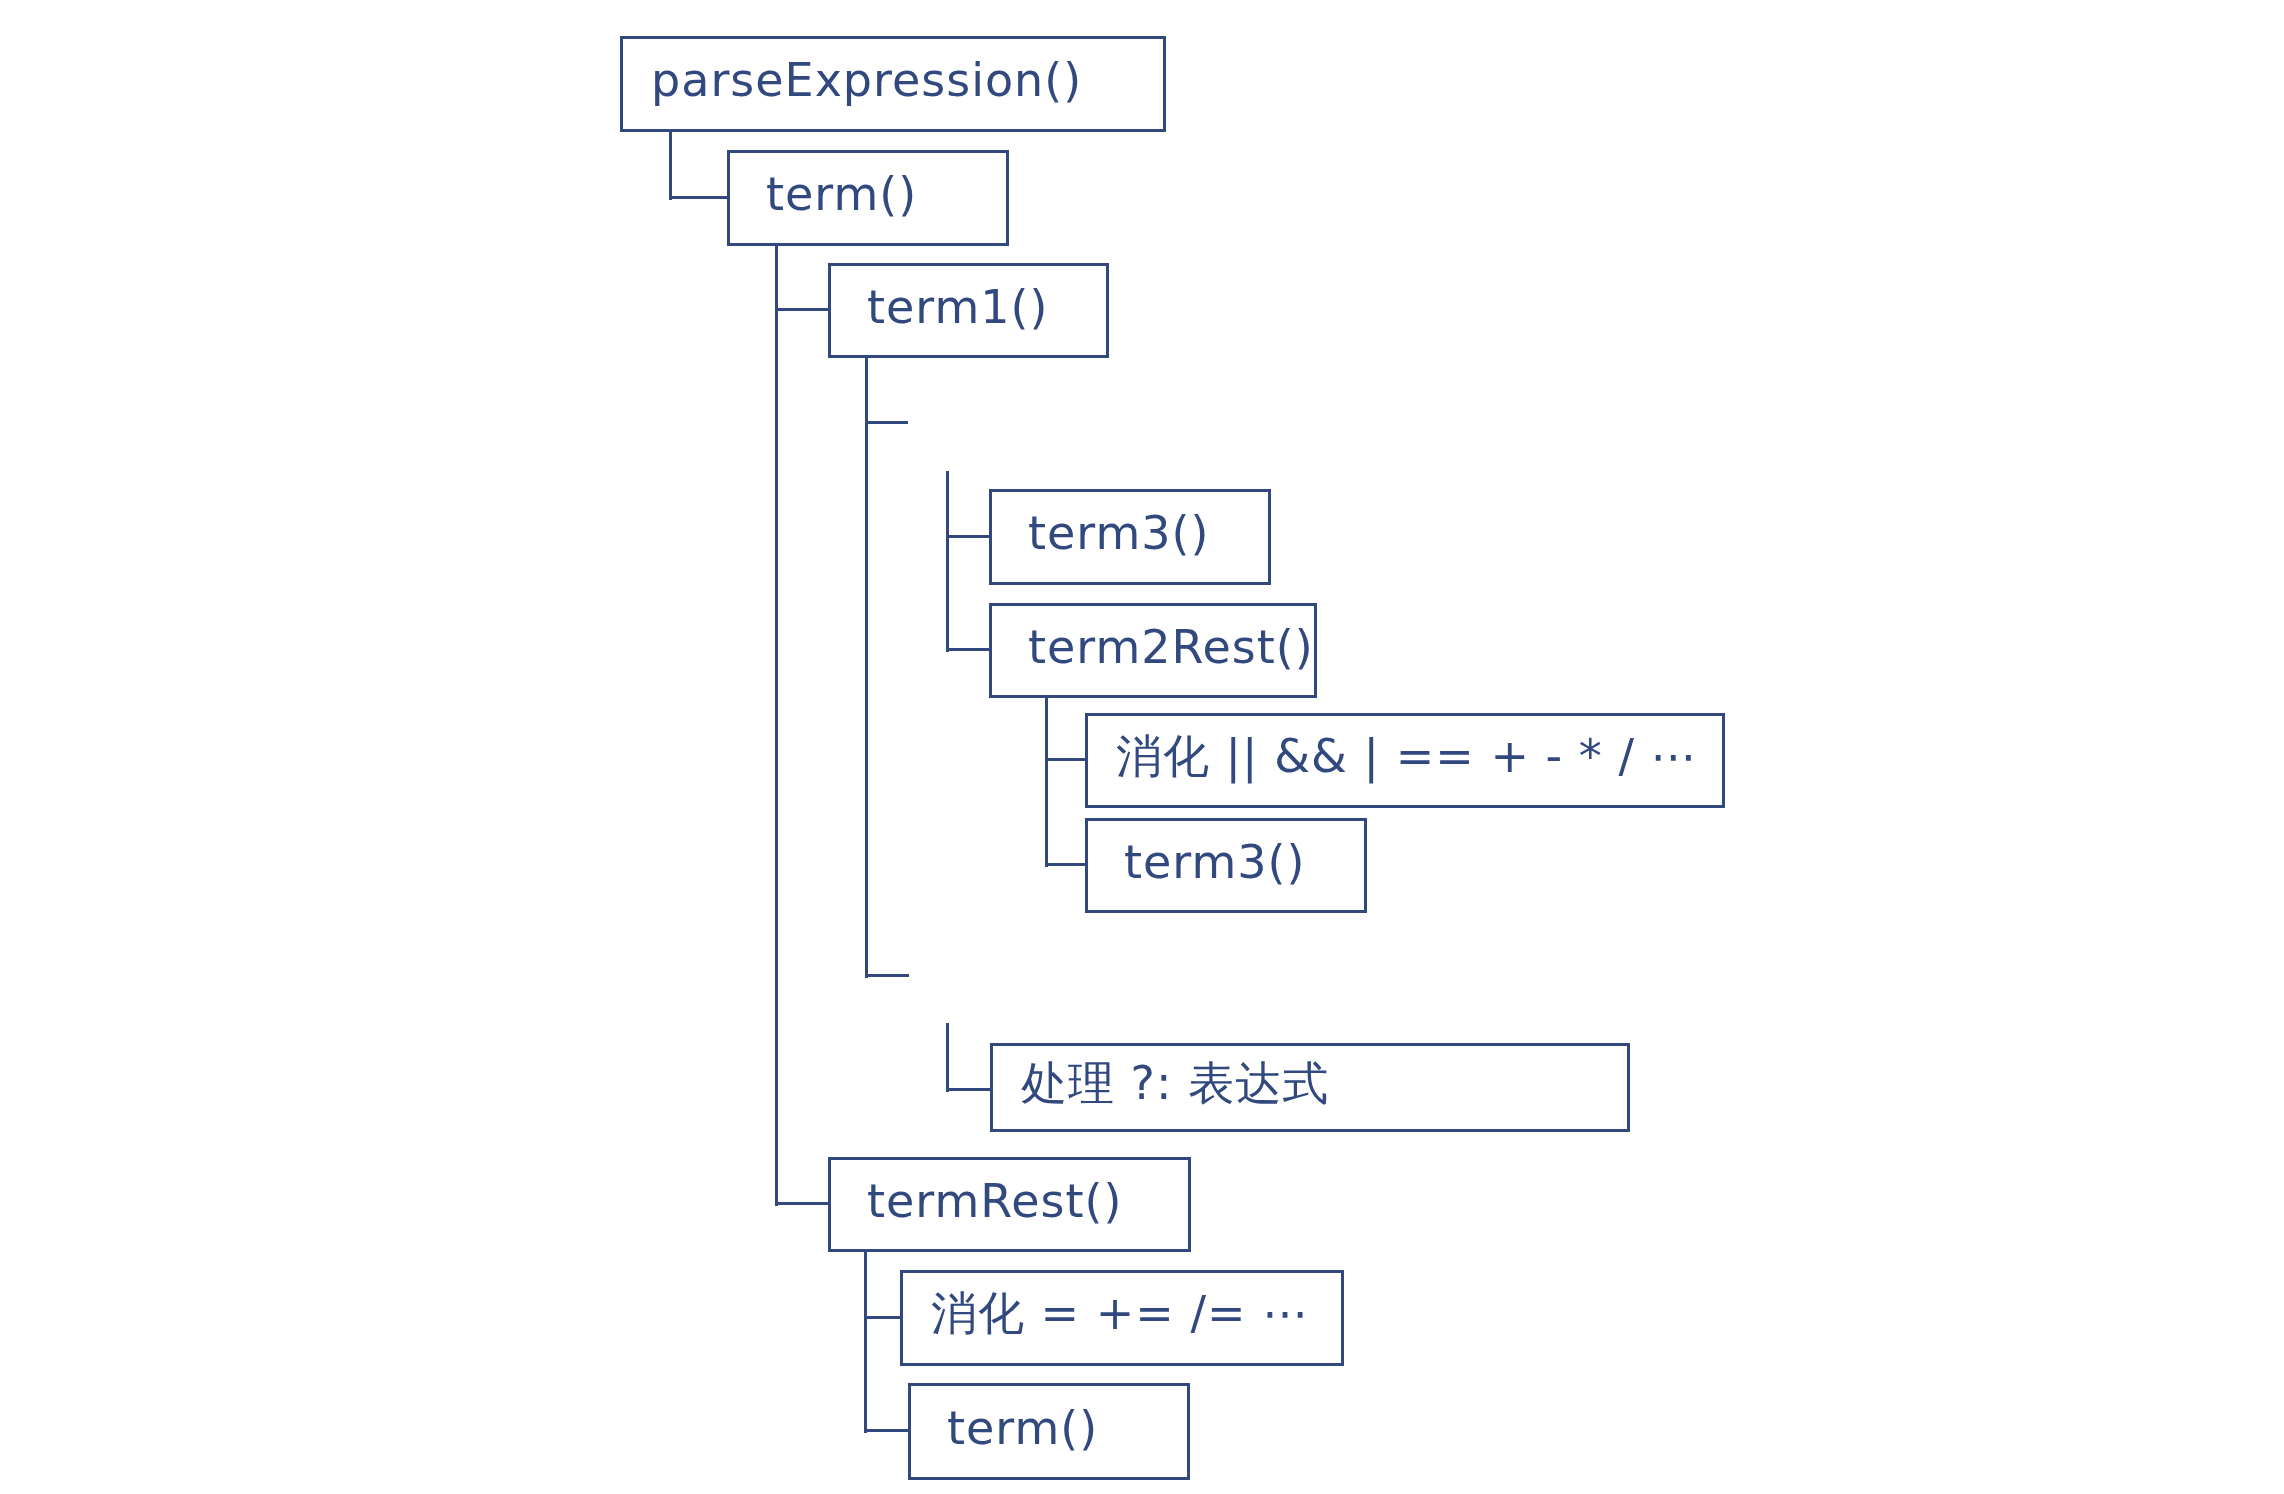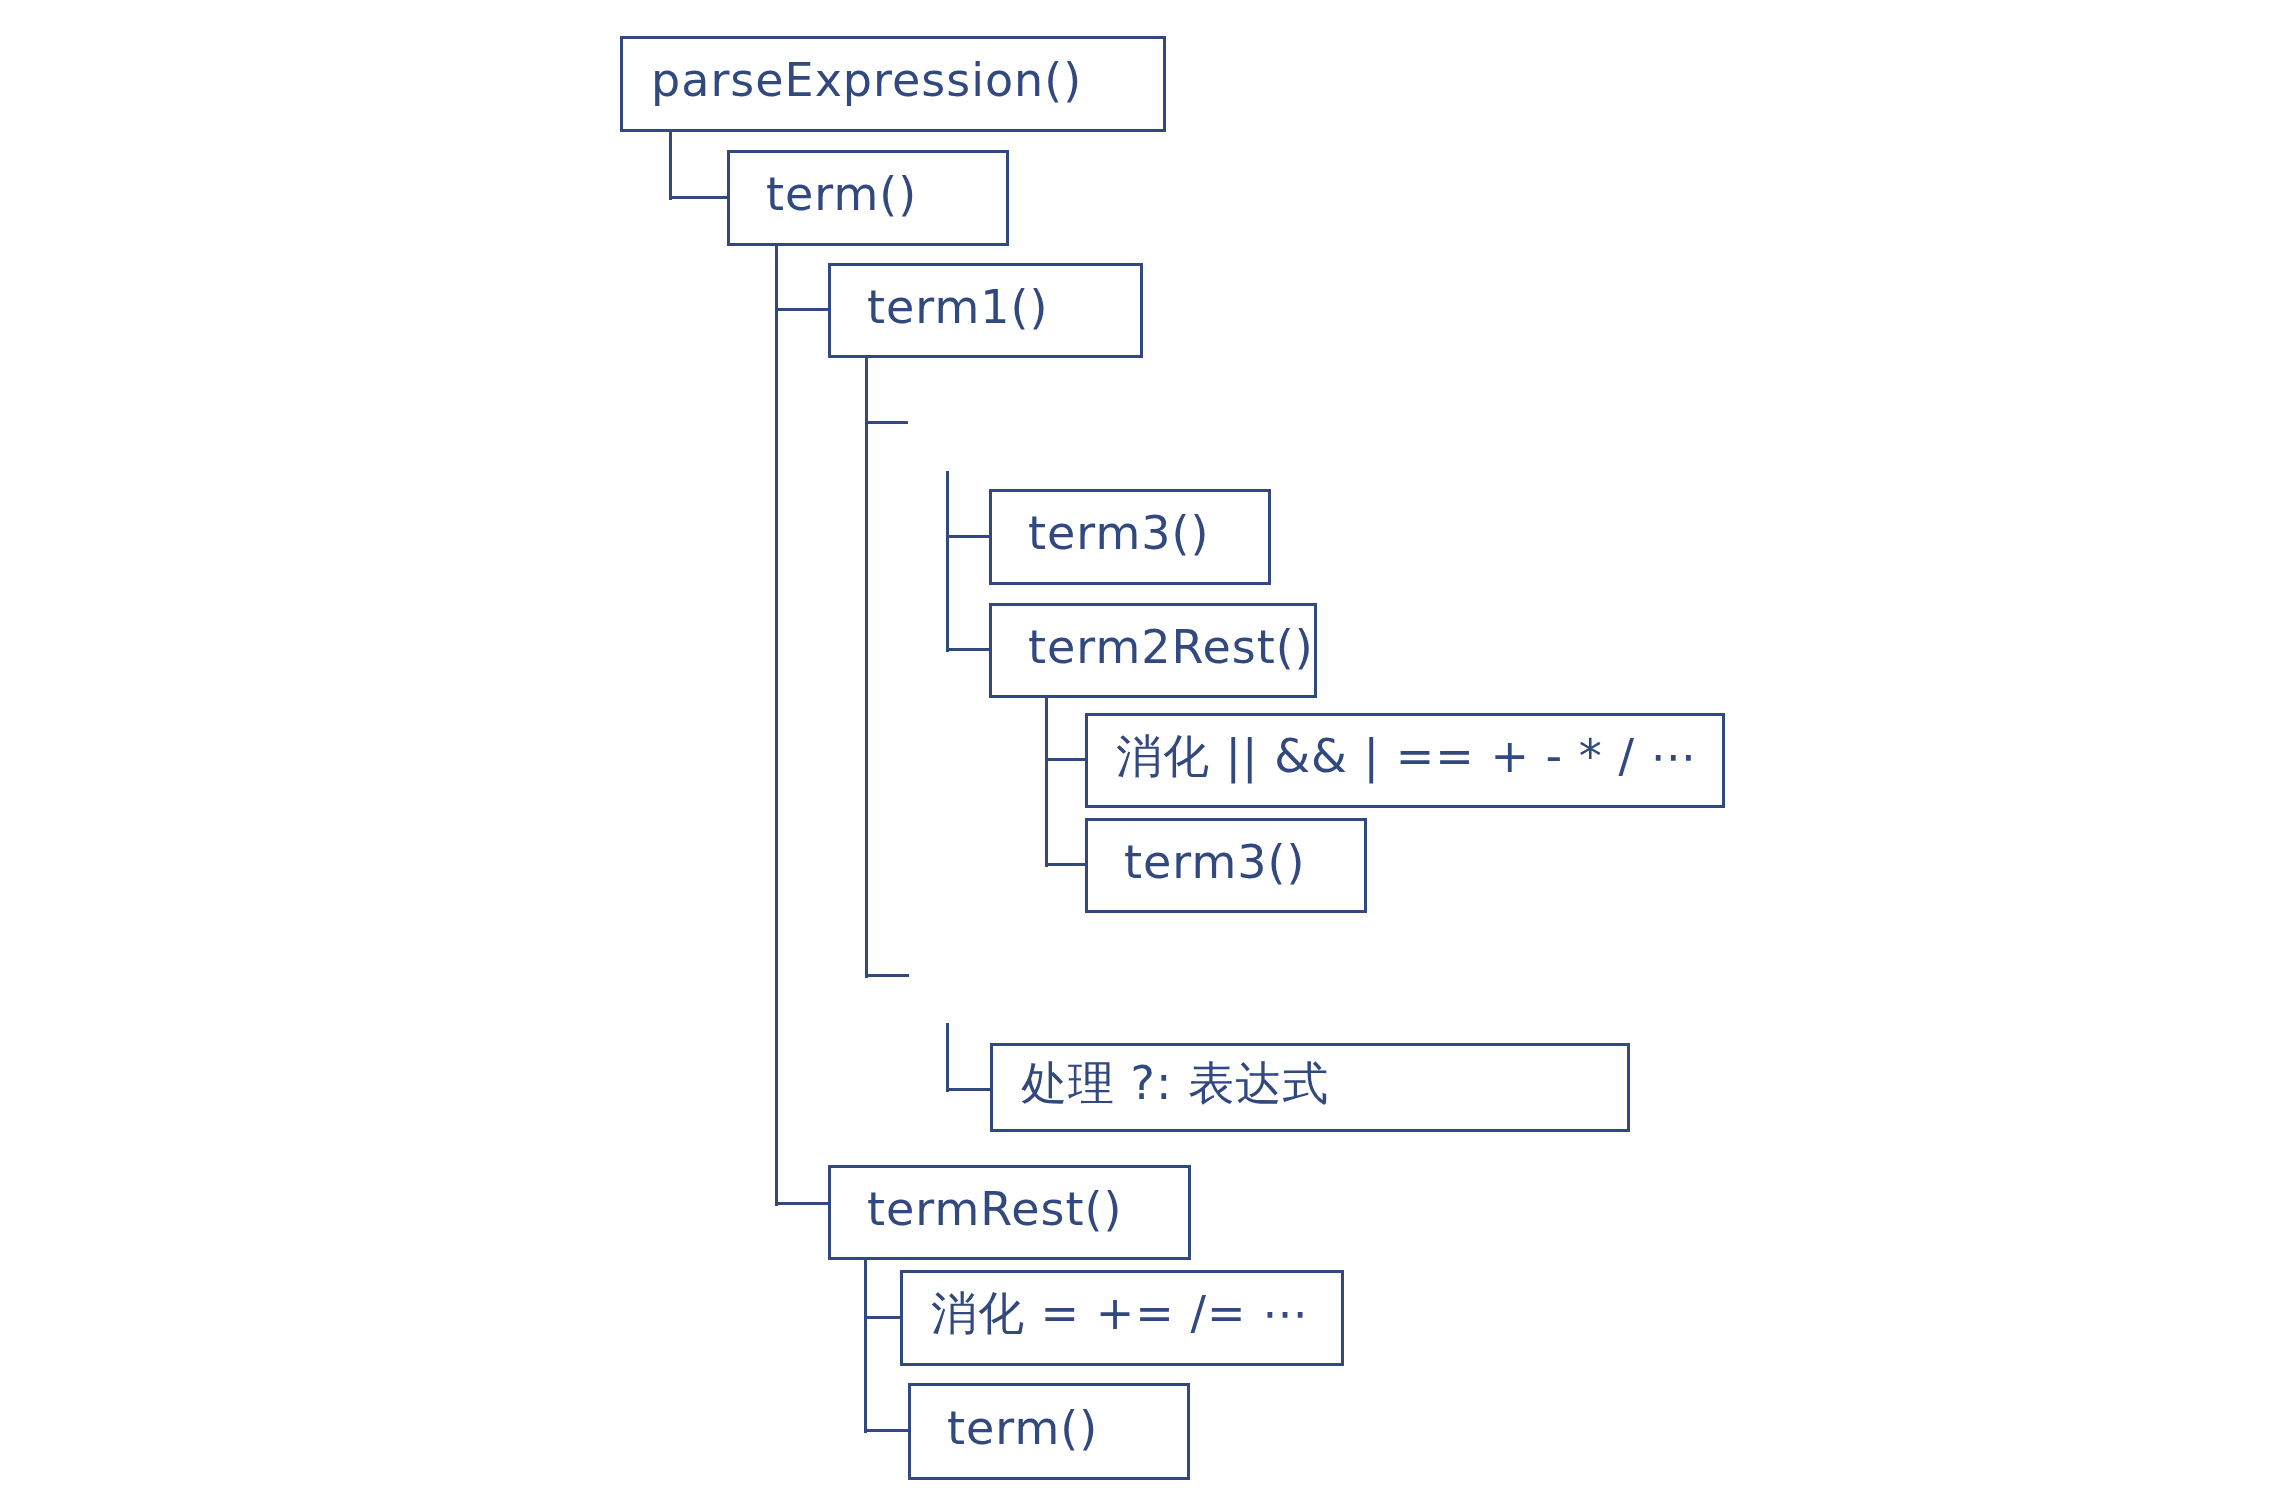--- a/index.html
+++ b/index.html
@@ -32,29 +32,29 @@
     white-space:nowrap;
   }
   .node.cjk{padding-left:28px;}
   .line{position:absolute;background:var(--stroke);}
   .v{width:3px;}
   .h{height:3px;}
 
   
   .n0{left:620px;top:36px;width:546px;height:96px;padding-left:28px;}
   .n1{left:727px;top:150px;width:282px;height:96px;}
-  .n2{left:828px;top:263px;width:315px;height:95px;}
+  .n2{left:828px;top:263px;width:281px;height:95px;}
   .n3{left:908px;top:376px;width:282px;height:95px;}
   .n4{left:989px;top:489px;width:282px;height:96px;}
   .n5{left:989px;top:603px;width:328px;height:95px;}
   .n6{left:1085px;top:713px;width:640px;height:95px;}
   .n7{left:1085px;top:818px;width:282px;height:95px;}
   .n8{left:909px;top:930px;width:363px;height:93px;}
   .n9{left:990px;top:1043px;width:640px;height:89px;}
-  .n10{left:828px;top:1157px;width:363px;height:95px;margin-top:8px;}
+  .n10{left:828px;top:1157px;width:363px;height:95px;}
   .n11{left:900px;top:1270px;width:444px;height:96px;}
   .n12{left:908px;top:1383px;width:282px;height:97px;}
 
   
   .c1v {left:669px;top:132px;height:68px;}
   .c1h {left:669px;top:196px;width:58px;}
   .c2v {left:775px;top:246px;height:960px;}
   .c2h1{left:775px;top:308px;width:53px;}
   .c2h2{left:775px;top:1202px;width:53px;}
   .c3v {left:865px;top:358px;height:620px;}

